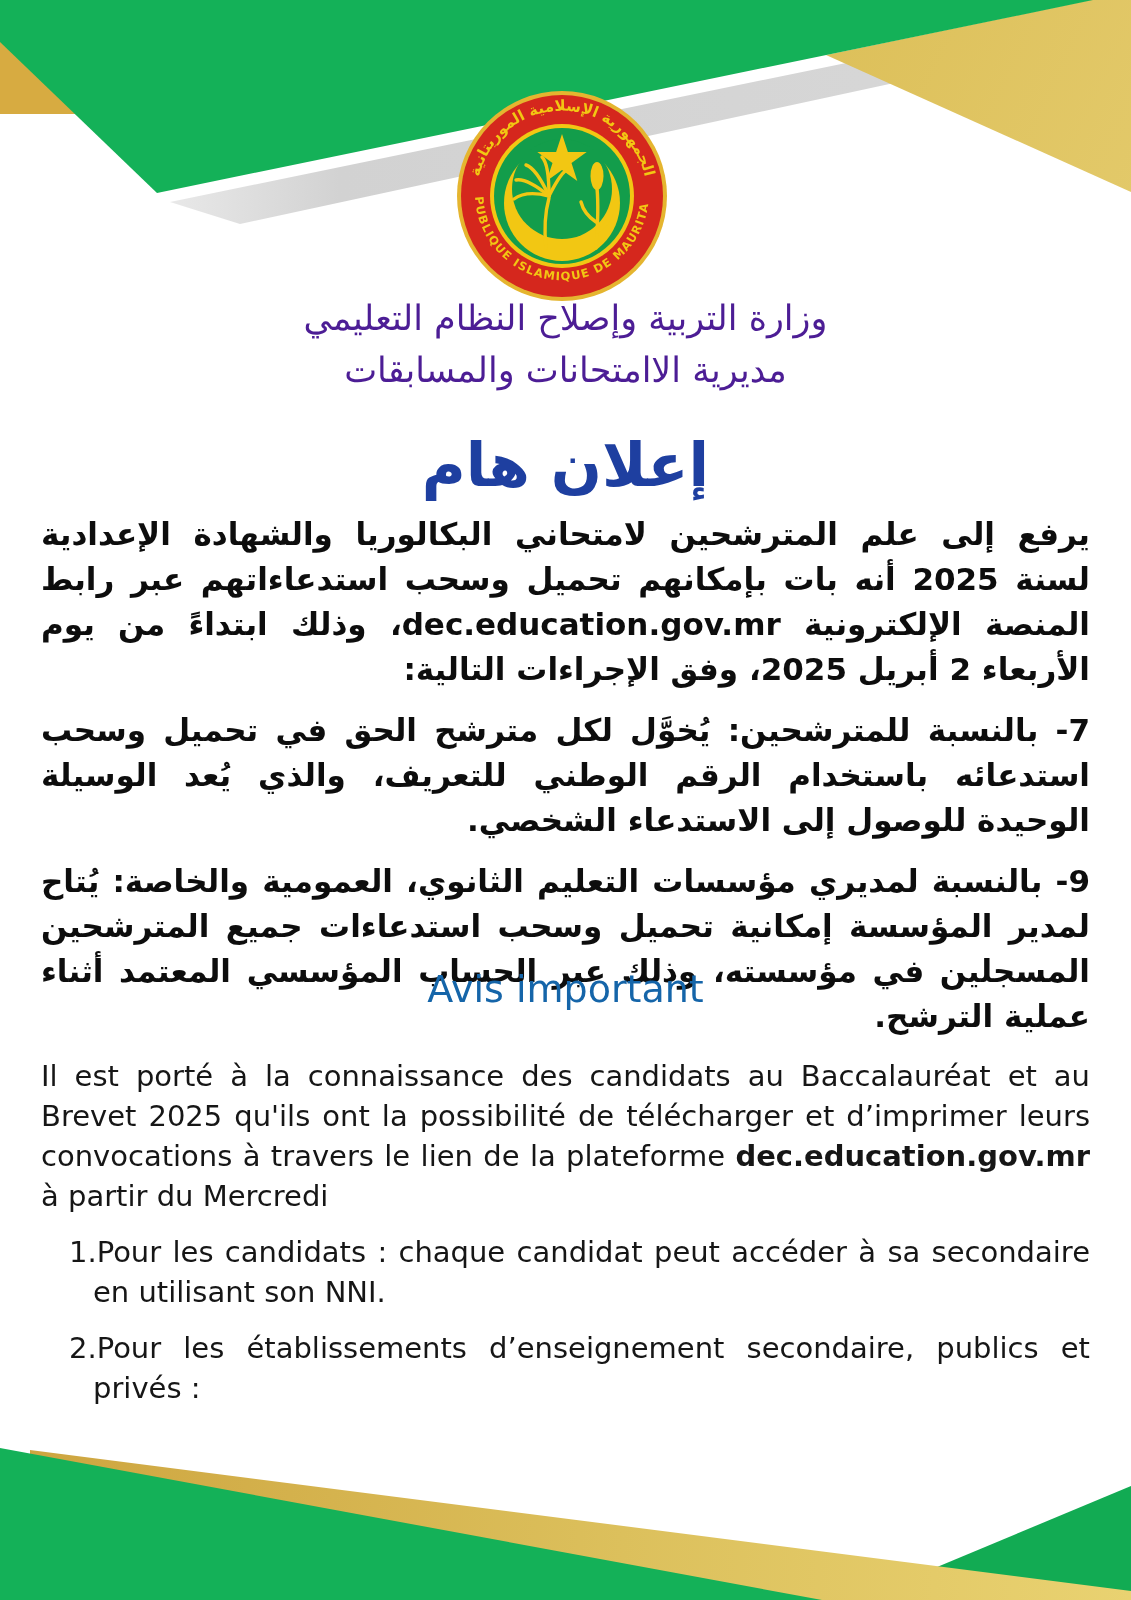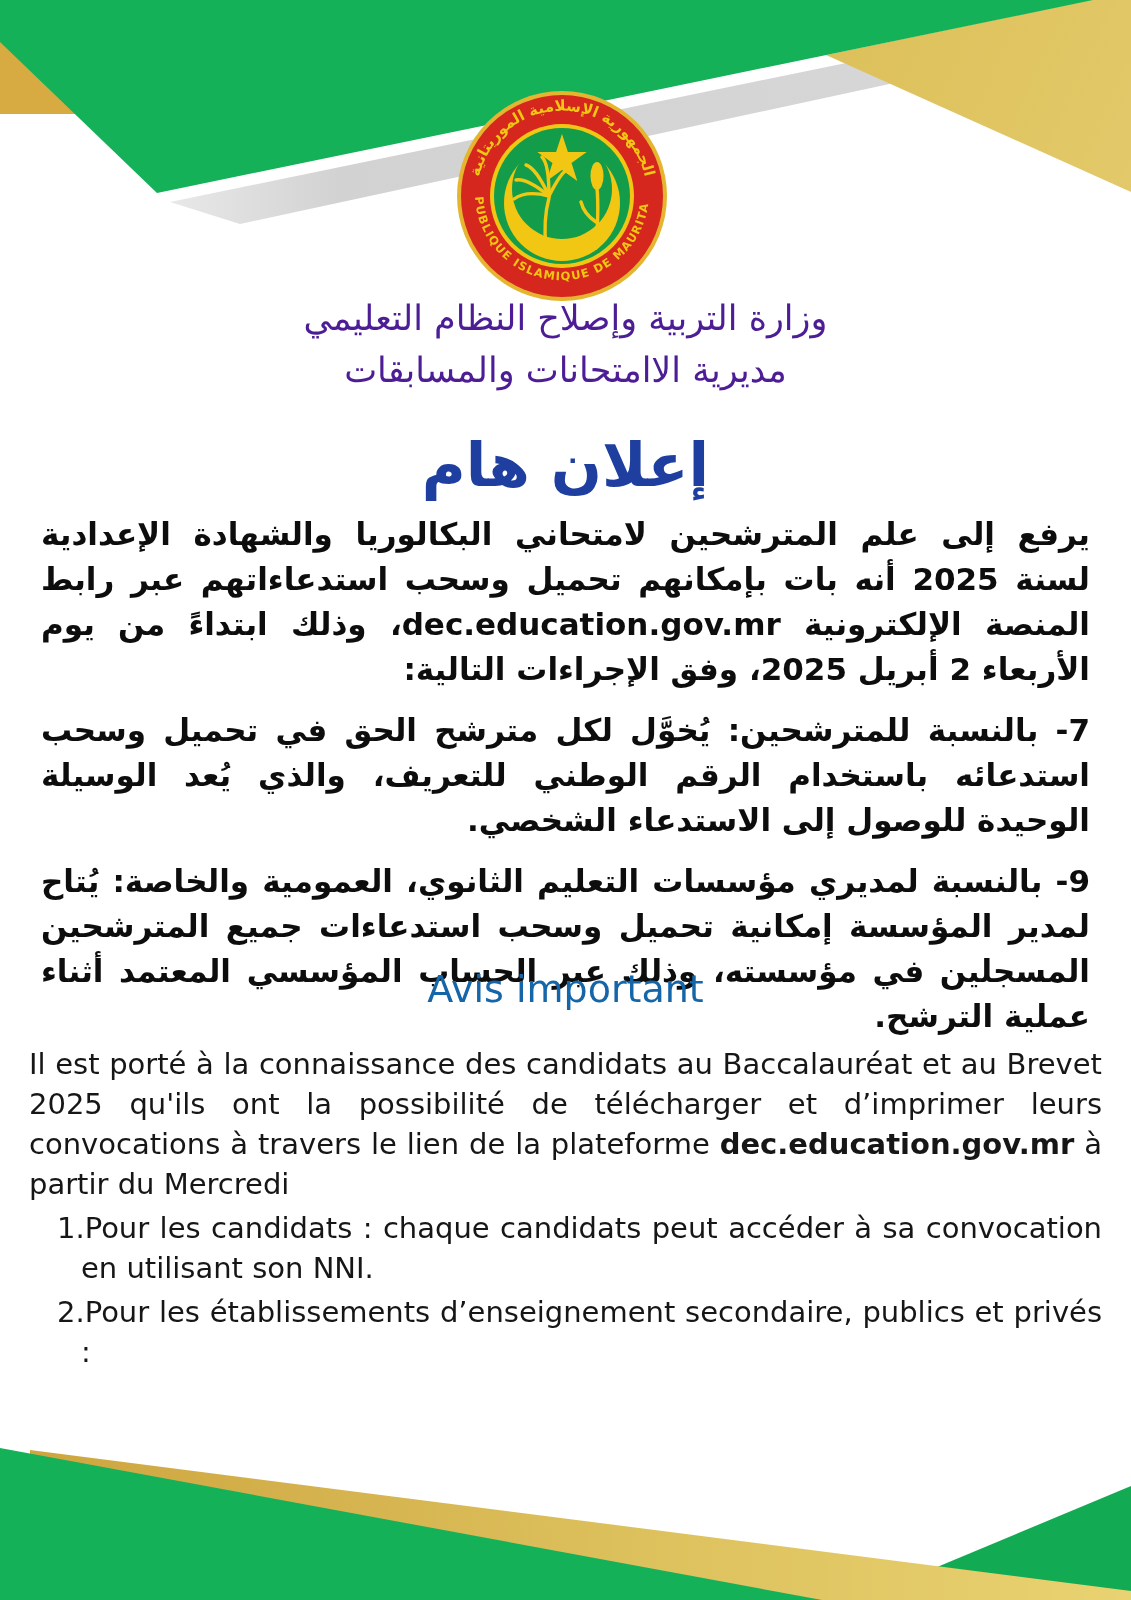--- a/index.html
+++ b/index.html
@@ -74,21 +74,21 @@
   .latin-bold{font-weight:800;}
   .title-fr{
     position:absolute;top:966px;left:0;right:0;z-index:3;
     text-align:center;color:#1565a9;font-size:38px;font-weight:400;line-height:46px;
   }
   .body-fr{
     position:absolute;top:1040px;left:25px;right:25px;z-index:3;
     color:#161616;font-size:29px;font-weight:400;line-height:40px;
     text-align:justify;
   }
-  .body-fr p{margin:4px;}
+  .body-fr p{margin:16px;}
   .fr-date{text-indent:14px;}
   .fr-li{padding-right:0;padding-left:52px;text-indent:-24px;}
   .fr-li .li-marker{display:inline;}
   .fr-closing{text-indent:14px;}
 </style>
 </head>
 <body>
 
 <div class="page">
 
@@ -152,17 +152,17 @@
   <div class="body-ar">
     <p><span>يرفع إلى علم المترشحين لامتحاني البكالوريا والشهادة الإعدادية لسنة 2025 أنه بات بإمكانهم تحميل وسحب استدعاءاتهم عبر رابط المنصة الإلكترونية </span><span class="latin-bold">dec.education.gov.mr</span><span>، وذلك ابتداءً من يوم الأربعاء 2 أبريل 2025، وفق الإجراءات التالية:</span></p>
     <p>7- بالنسبة للمترشحين: يُخوَّل لكل مترشح الحق في تحميل وسحب استدعائه باستخدام الرقم الوطني للتعريف، والذي يُعد الوسيلة الوحيدة للوصول إلى الاستدعاء الشخصي.</p>
     <p>9- بالنسبة لمديري مؤسسات التعليم الثانوي، العمومية والخاصة: يُتاح لمدير المؤسسة إمكانية تحميل وسحب استدعاءات جميع المترشحين المسجلين في مؤسسته، وذلك عبر الحساب المؤسسي المعتمد أثناء عملية الترشح.</p>
   </div>
 
   <div class="title-fr">Avis important</div>
 
   <div class="body-fr">
     <p><span>Il est porté à la connaissance des candidats au Baccalauréat et au Brevet 2025 qu'ils ont la possibilité de télécharger et d’imprimer leurs convocations à travers le lien de la plateforme </span><span class="latin-bold">dec.education.gov.mr</span><span> à partir du Mercredi</span></p>
-    <p class="fr-li"><span class="li-marker">1.</span><span>Pour les candidats : chaque candidats peut accéder à sa convocation en utilisant son NNI.</span></p>
+    <p class="fr-li"><span class="li-marker">1.</span><span>Pour les candidats : chaque candidat peut accéder à sa secondaire en utilisant son NNI.</span></p>
     <p class="fr-li"><span class="li-marker">2.</span><span>Pour les établissements d’enseignement secondaire, publics et privés :</span></p>
   </div>
 
 </div>
 
 </body></html>

